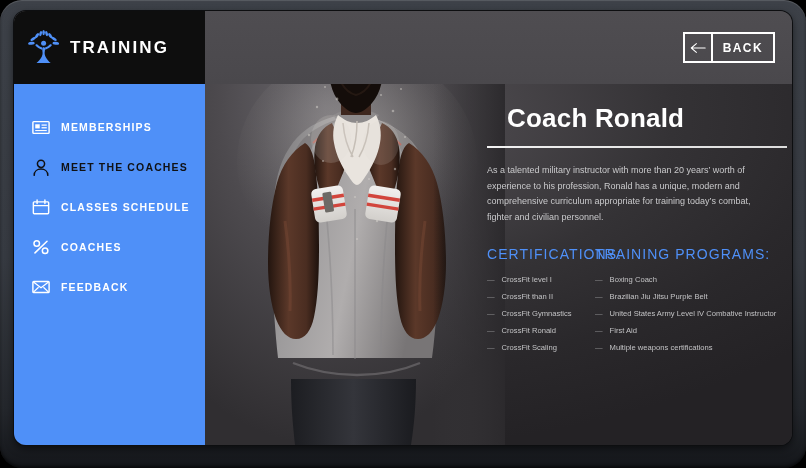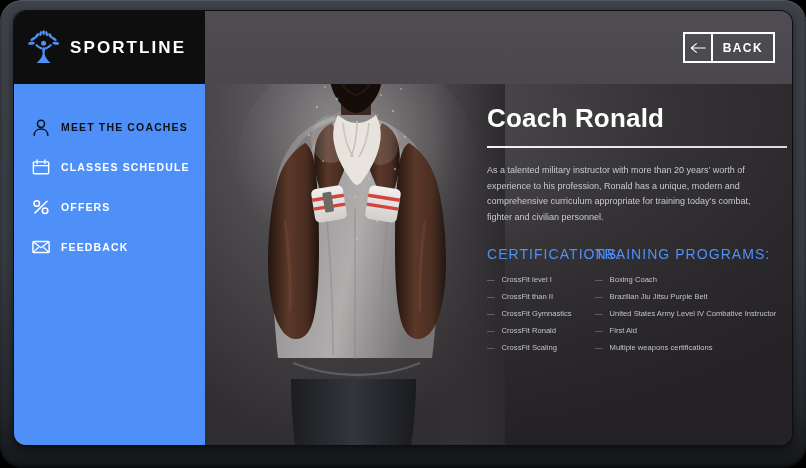--- a/index.html
+++ b/index.html
@@ -143,20 +143,21 @@
     position: absolute;
     left: 282px; top: 21px;
     width: 292px;
   }
   .coach-title {
     color: #ffffff;
     font-size: 26px;
     font-weight: 700;
     letter-spacing: .2px;
     line-height: 1.05;
+    margin-left: 20px;
   }
   .title-rule {
     margin-top: 14px;
     width: 300px;
     height: 2px;
     background: linear-gradient(90deg, #f2f2f2, #dcdcdc);
   }
   .bio {
     margin-top: 15px;
     color: #c9c9cb;
@@ -220,35 +221,47 @@
 
               <ellipse cx="28.8" cy="13.3" rx="3.3" ry="1.5" transform="rotate(6 28.8 13.3)"></ellipse>
               <ellipse cx="27.0" cy="8.9" rx="3.1" ry="1.4" transform="rotate(32 27 8.9)"></ellipse>
               <ellipse cx="23.2" cy="5.6" rx="2.9" ry="1.4" transform="rotate(55 23.2 5.6)"></ellipse>
               <ellipse cx="19.6" cy="3.6" rx="2.7" ry="1.3" transform="rotate(74 19.6 3.6)"></ellipse>
 
               <ellipse cx="16.6" cy="2.6" rx="1.3" ry="2.6"></ellipse>
             </g>
           </svg>
         </span>
-        <span class="brand-name">SPORTLINE</span>
+        <span class="brand-name">TRAINING</span>
       </div>
 
       <div class="back-btn">
         <span class="back-arrow-cell">
           <svg viewBox="0 0 20 14" width="16" height="12">
             <path d="M19 7H2M8 1.5 1.6 7 8 12.5" fill="none" stroke="#ffffff" stroke-width="1.3" stroke-linecap="round" stroke-linejoin="round"></path>
           </svg>
         </span>
         <span class="back-label">BACK</span>
       </div>
     </div>
 
     <nav class="sidebar">
 
+      <div class="nav-item">
+        <span class="nav-icon">
+          <svg viewBox="0 0 20 16" width="18" height="15">
+            <rect x="1" y="1.5" width="18" height="13" rx="1" fill="none" stroke="#ffffff" stroke-width="1.6"></rect>
+            <rect x="3.6" y="4.4" width="5" height="4.6" fill="#ffffff"></rect>
+            <rect x="10.6" y="4.6" width="5.8" height="1.4" fill="#ffffff"></rect>
+            <rect x="10.6" y="7.6" width="5.8" height="1.4" fill="#ffffff"></rect>
+            <rect x="3.6" y="10.8" width="12.8" height="1.2" fill="#ffffff"></rect>
+          </svg>
+        </span>
+        <span class="nav-label">MEMBERSHIPS</span>
+      </div>
 
       <div class="nav-item active">
         <span class="nav-icon">
           <svg viewBox="0 0 20 19" width="18" height="17">
             <circle cx="10" cy="5.4" r="4" fill="none" stroke="#101114" stroke-width="1.7"></circle>
             <path d="M2.4 18.2c0-4.3 3.4-6.9 7.6-6.9s7.6 2.6 7.6 6.9" fill="none" stroke="#101114" stroke-width="1.7" stroke-linecap="round"></path>
           </svg>
         </span>
         <span class="nav-label">MEET THE COACHES</span>
       </div>
@@ -265,21 +278,21 @@
       </div>
 
       <div class="nav-item">
         <span class="nav-icon">
           <svg viewBox="0 0 20 18" width="18" height="16">
             <circle cx="5.2" cy="5" r="3.1" fill="none" stroke="#ffffff" stroke-width="1.7"></circle>
             <circle cx="14.6" cy="13.1" r="3.1" fill="none" stroke="#ffffff" stroke-width="1.7"></circle>
             <path d="M16.8 2.6 3.2 15.6" stroke="#ffffff" stroke-width="1.7" stroke-linecap="round"></path>
           </svg>
         </span>
-        <span class="nav-label">OFFERS</span>
+        <span class="nav-label">COACHES</span>
       </div>
 
       <div class="nav-item">
         <span class="nav-icon">
           <svg viewBox="0 0 20 15" width="18" height="14">
             <rect x="1" y="1.3" width="18" height="12.4" rx="1" fill="none" stroke="#ffffff" stroke-width="1.6"></rect>
             <path d="M1.6 2 10 8.4 18.4 2" fill="none" stroke="#ffffff" stroke-width="1.5" stroke-linejoin="round"></path>
             <path d="M1.6 13.2 7.3 7.7M18.4 13.2 12.7 7.7" fill="none" stroke="#ffffff" stroke-width="1.4"></path>
           </svg>
         </span>

